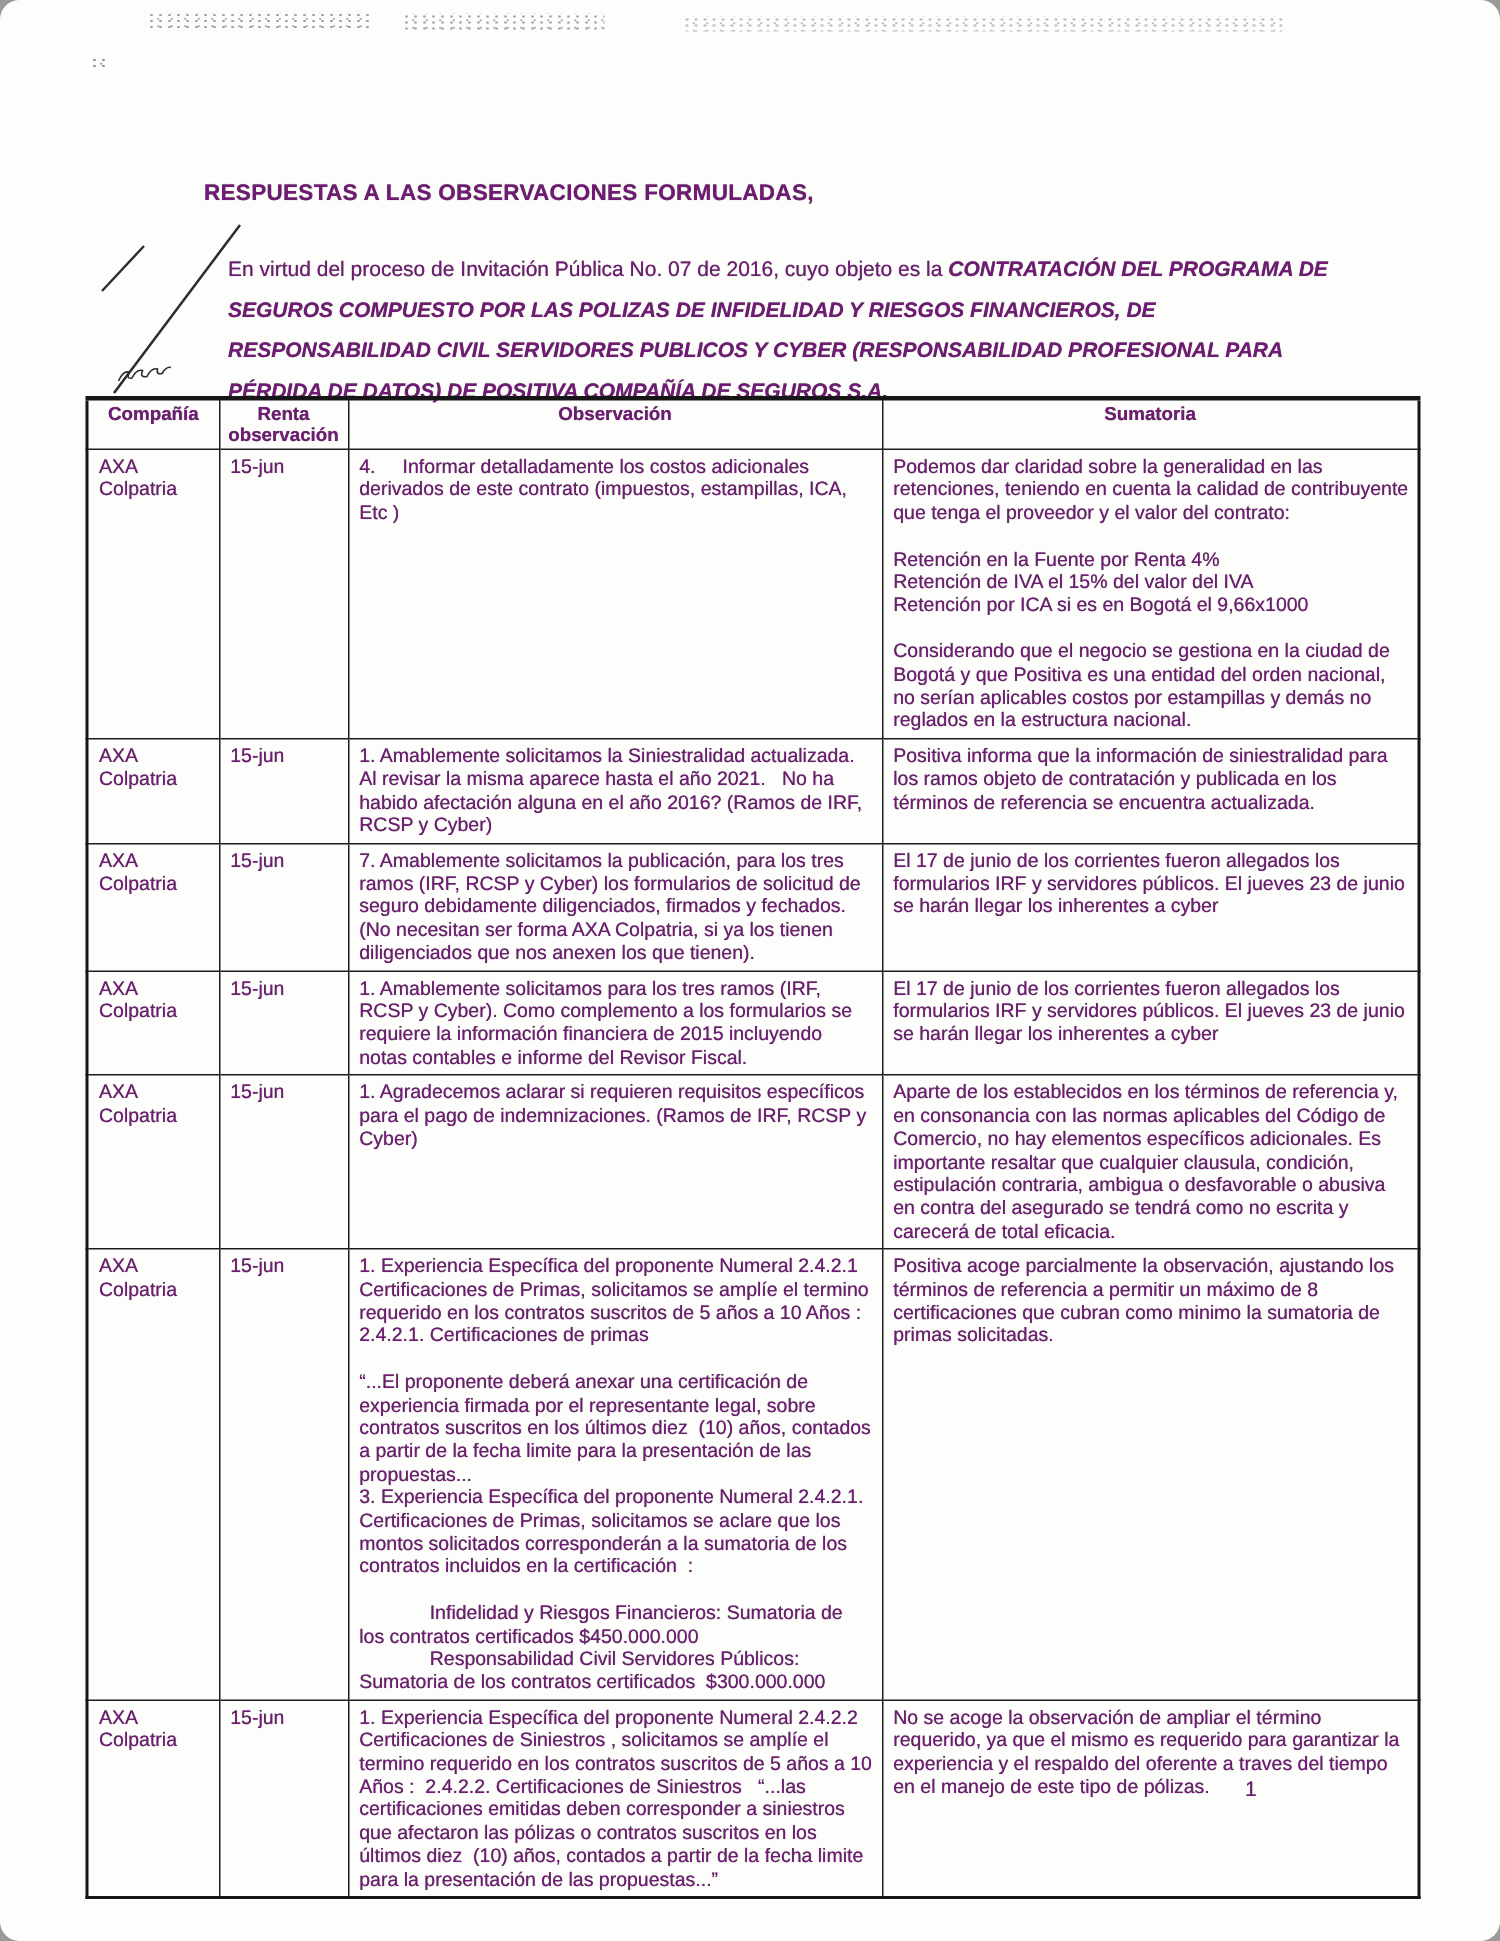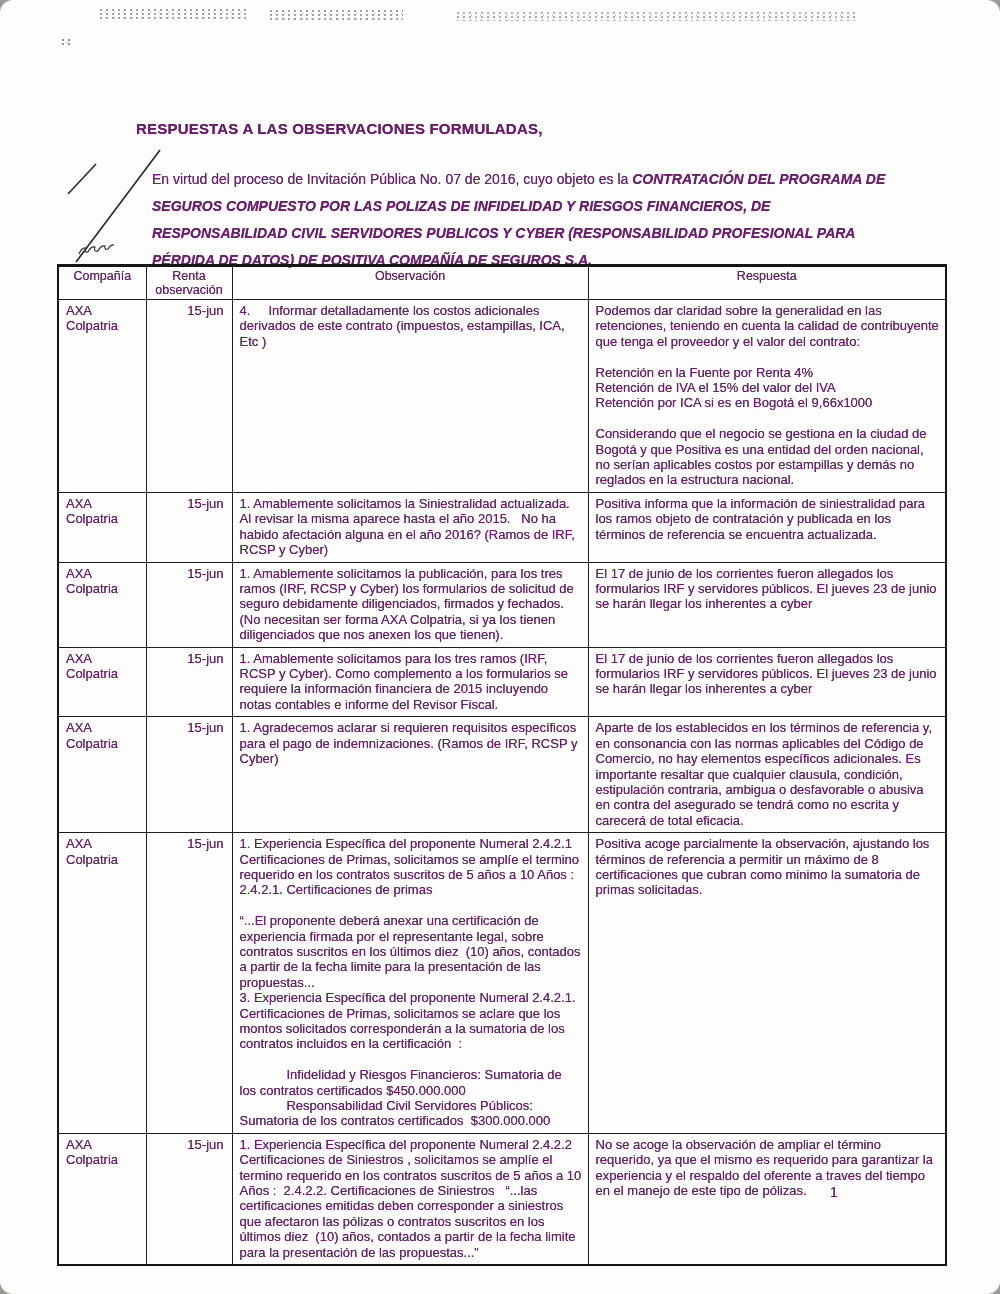--- a/index.html
+++ b/index.html
@@ -61,32 +61,32 @@
     border: 2.2px solid #161616;
     border-top-width: 3px;
   }
   .obs-table th, .obs-table td {
     border: 1.6px solid #1d1d1d;
     vertical-align: top;
     text-shadow: 0 0 .5px rgba(25,25,25,.75);
   }
   .obs-table th {
     font-size: 12.5px;
-    font-weight: 400;
+    font-weight: 700;
     padding: 2px 4px;
     height: 30px;
     line-height: 14px;
   }
   .obs-table td {
     font-size: 13px;
     line-height: 15.4px;
     padding: 3px 6px 4px 7px;
   }
   td.pre { white-space: pre-wrap; }
-  td.date { text-align: right; padding-right: 8px; }
+  td.date { padding-right: 8px; }
 
   tr.r1 > td { height: 193px; }
   tr.r2 > td { height: 51px;  }
   tr.r3 > td { height: 82px;  }
   tr.r4 > td { height: 62px;  }
   tr.r5 > td { height: 96px;  }
   tr.r6 > td { height: 284px; }
   tr.r7 > td { height: 123px; }
 
   .page-number {
@@ -121,49 +121,49 @@
       <col style="width:88px">
         <col style="width:86px">
         <col style="width:356px">
         <col style="width:358px">
     </colgroup>
     <thead>
       <tr>
         <th>Compañía</th>
         <th>Renta observación</th>
         <th>Observación</th>
-        <th>Respuesta</th>
+        <th>Sumatoria</th>
       </tr>
     </thead>
     <tbody>
       <tr class="r1">
         <td class="pre">AXA
 Colpatria</td>
         <td class="date">15-jun</td>
         <td class="pre">4.     Informar detalladamente los costos adicionales derivados de este contrato (impuestos, estampillas, ICA, Etc )</td>
         <td class="pre">Podemos dar claridad sobre la generalidad en las retenciones, teniendo en cuenta la calidad de contribuyente que tenga el proveedor y el valor del contrato:
 
 Retención en la Fuente por Renta 4%
 Retención de IVA el 15% del valor del IVA
 Retención por ICA si es en Bogotá el 9,66x1000
 
 Considerando que el negocio se gestiona en la ciudad de Bogotá y que Positiva es una entidad del orden nacional, no serían aplicables costos por estampillas y demás no reglados en la estructura nacional.</td>
       </tr>
       <tr class="r2">
         <td class="pre">AXA
 Colpatria</td>
         <td class="date">15-jun</td>
-        <td class="pre">1. Amablemente solicitamos la Siniestralidad actualizada. Al revisar la misma aparece hasta el año 2015.   No ha habido afectación alguna en el año 2016? (Ramos de IRF, RCSP y Cyber)</td>
+        <td class="pre">1. Amablemente solicitamos la Siniestralidad actualizada. Al revisar la misma aparece hasta el año 2021.   No ha habido afectación alguna en el año 2016? (Ramos de IRF, RCSP y Cyber)</td>
         <td class="pre">Positiva informa que la información de siniestralidad para los ramos objeto de contratación y publicada en los términos de referencia se encuentra actualizada.</td>
       </tr>
       <tr class="r3">
         <td class="pre">AXA
 Colpatria</td>
         <td class="date">15-jun</td>
-        <td class="pre">1. Amablemente solicitamos la publicación, para los tres ramos (IRF, RCSP y Cyber) los formularios de solicitud de seguro debidamente diligenciados, firmados y fechados. (No necesitan ser forma AXA Colpatria, si ya los tienen diligenciados que nos anexen los que tienen).</td>
+        <td class="pre">7. Amablemente solicitamos la publicación, para los tres ramos (IRF, RCSP y Cyber) los formularios de solicitud de seguro debidamente diligenciados, firmados y fechados. (No necesitan ser forma AXA Colpatria, si ya los tienen diligenciados que nos anexen los que tienen).</td>
         <td class="pre">El 17 de junio de los corrientes fueron allegados los formularios IRF y servidores públicos. El jueves 23 de junio se harán llegar los inherentes a cyber</td>
       </tr>
       <tr class="r4">
         <td class="pre">AXA
 Colpatria</td>
         <td class="date">15-jun</td>
         <td class="pre">1. Amablemente solicitamos para los tres ramos (IRF, RCSP y Cyber). Como complemento a los formularios se requiere la información financiera de 2015 incluyendo notas contables e informe del Revisor Fiscal.</td>
         <td class="pre">El 17 de junio de los corrientes fueron allegados los formularios IRF y servidores públicos. El jueves 23 de junio se harán llegar los inherentes a cyber</td>
       </tr>
       <tr class="r5">

